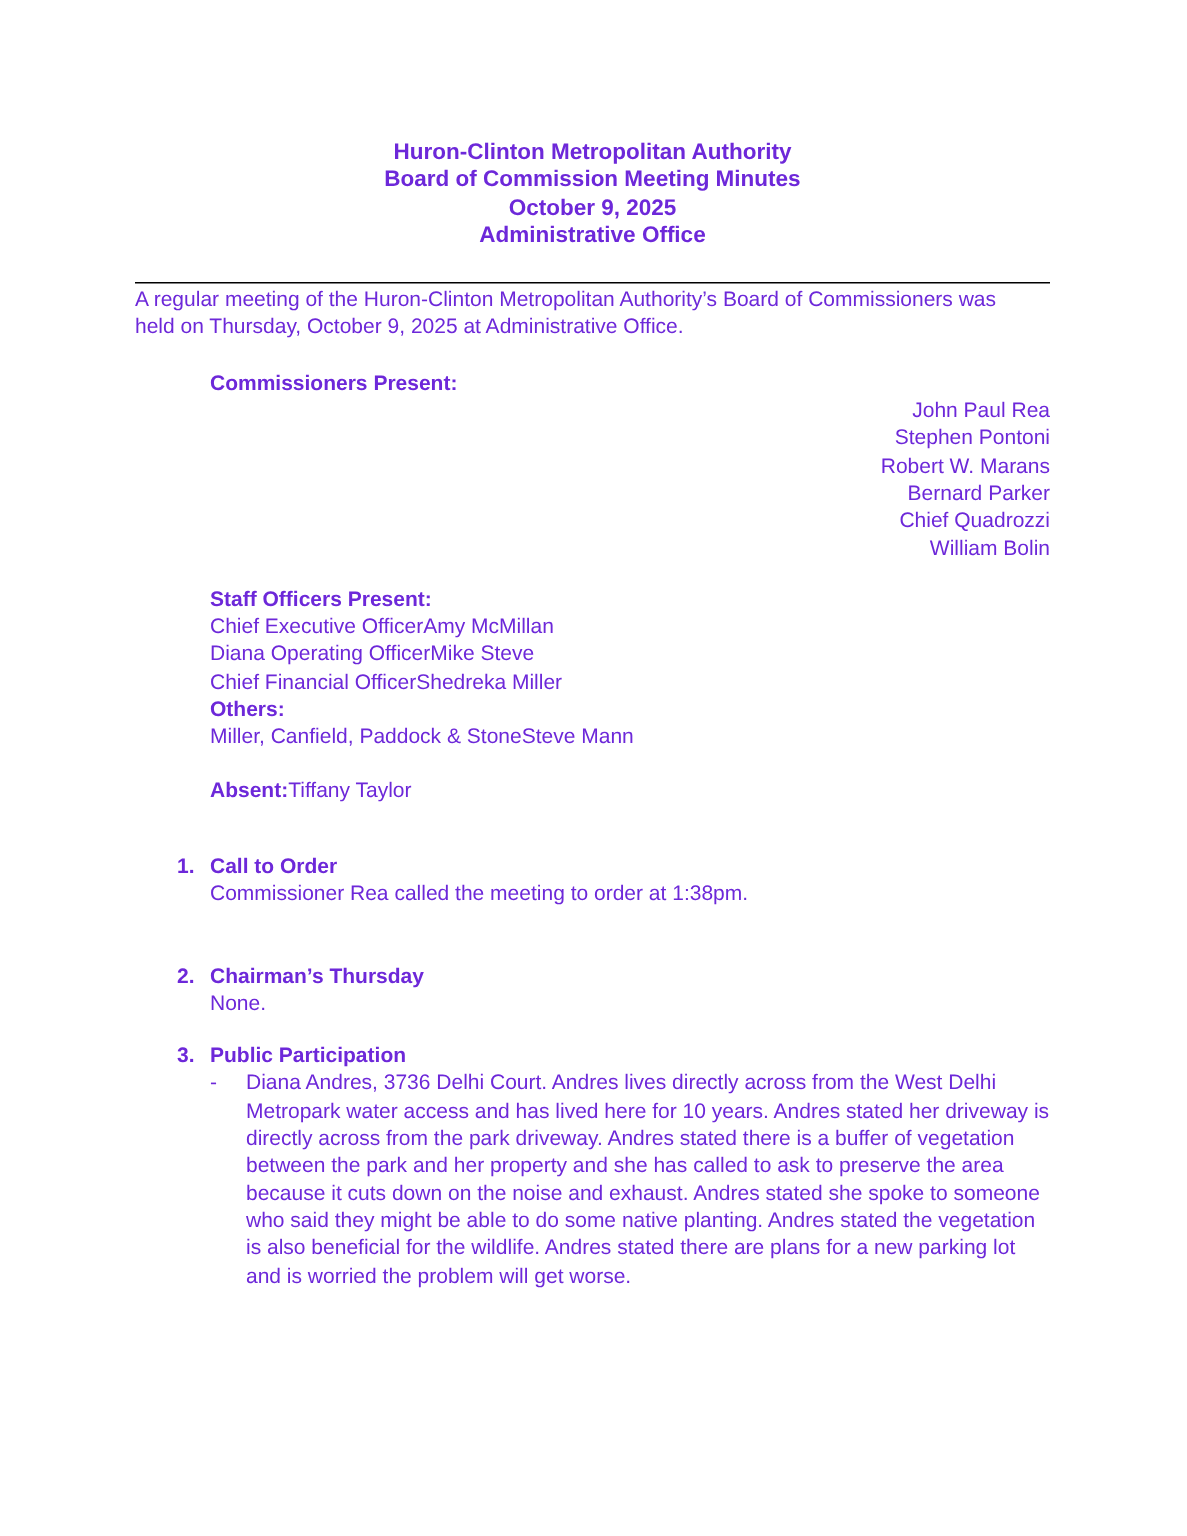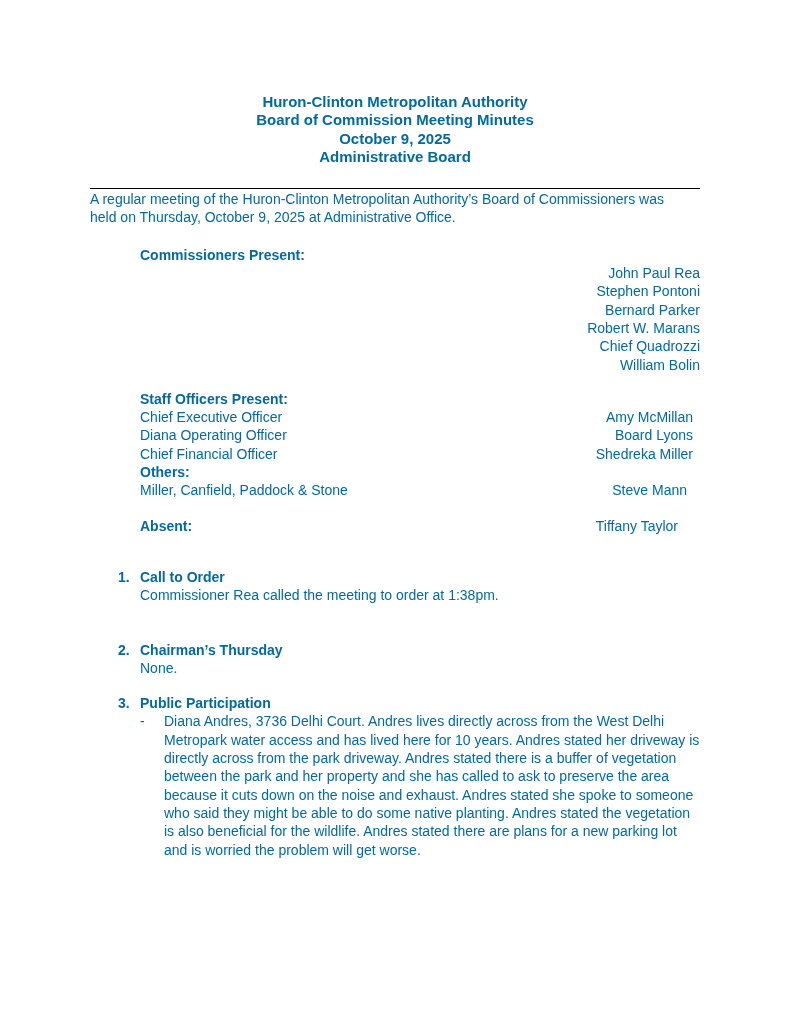--- a/index.html
+++ b/index.html
@@ -7,21 +7,21 @@
     margin: 0;
     padding: 0;
     background: #ffffff;
   }
   .page {
     position: relative;
     width: 791px;
     height: 1024px;
     margin: 0 auto;
     background: #ffffff;
-    color: #0369a1;
+    color: #6d28d9;
     font-family: "Liberation Sans", sans-serif;
     font-size: 14px;
     line-height: 18.3px;
     box-sizing: border-box;
     padding: 93px 91px 0 90px;
     overflow: hidden;
   }
   .doc-header {
     text-align: center;
     font-weight: bold;
@@ -35,21 +35,21 @@
   }
   .intro {
     margin: 1px 0 0 0;
     max-width: 600px;
   }
   .bold { font-weight: bold; }
   .indent { padding-left: 50px; }
   .names-right { text-align: right; }
   .flex-row {
     display: flex;
-    justify-content: space-between;
+    justify-content: flex-start;
     padding-left: 50px;
   }
   .staff-rows .flex-row { padding-right: 7px; }
   .others-row { padding-right: 13px; }
   .absent-row { padding-right: 22px; margin-top: 17px; }
   .sec-commissioners { margin-top: 19px; }
   .sec-staff { margin-top: 16px; }
   .sec-others { }
   .agenda-item .head {
     display: flex;
@@ -78,48 +78,48 @@
 </style>
 </head>
 <body>
 
 <div class="page">
 
   <header class="doc-header">
     <div>Huron-Clinton Metropolitan Authority</div>
     <div>Board of Commission Meeting Minutes</div>
     <div>October 9, 2025</div>
-    <div>Administrative Board</div>
+    <div>Administrative Office</div>
   </header>
 
   <hr class="rule">
 
   <p class="intro">A regular meeting of the Huron-Clinton Metropolitan Authority’s Board of Commissioners was held on Thursday, October 9, 2025 at Administrative Office.</p>
 
   <section class="sec-commissioners">
     <div class="indent bold">Commissioners Present:</div>
     <div class="names-right">
       <div>John Paul Rea</div>
       <div>Stephen Pontoni</div>
+      <div>Robert W. Marans</div>
       <div>Bernard Parker</div>
-      <div>Robert W. Marans</div>
       <div>Chief Quadrozzi</div>
       <div>William Bolin</div>
     </div>
   </section>
 
   <section class="sec-staff staff-rows">
     <div class="indent bold">Staff Officers Present:</div>
     <div class="flex-row">
       <span>Chief Executive Officer</span>
       <span>Amy McMillan</span>
     </div>
     <div class="flex-row">
       <span>Diana Operating Officer</span>
-      <span>Board Lyons</span>
+      <span>Mike Steve</span>
     </div>
     <div class="flex-row">
       <span>Chief Financial Officer</span>
       <span>Shedreka Miller</span>
     </div>
   </section>
 
   <section class="sec-others">
     <div class="indent bold">Others:</div>
     <div class="flex-row others-row">

